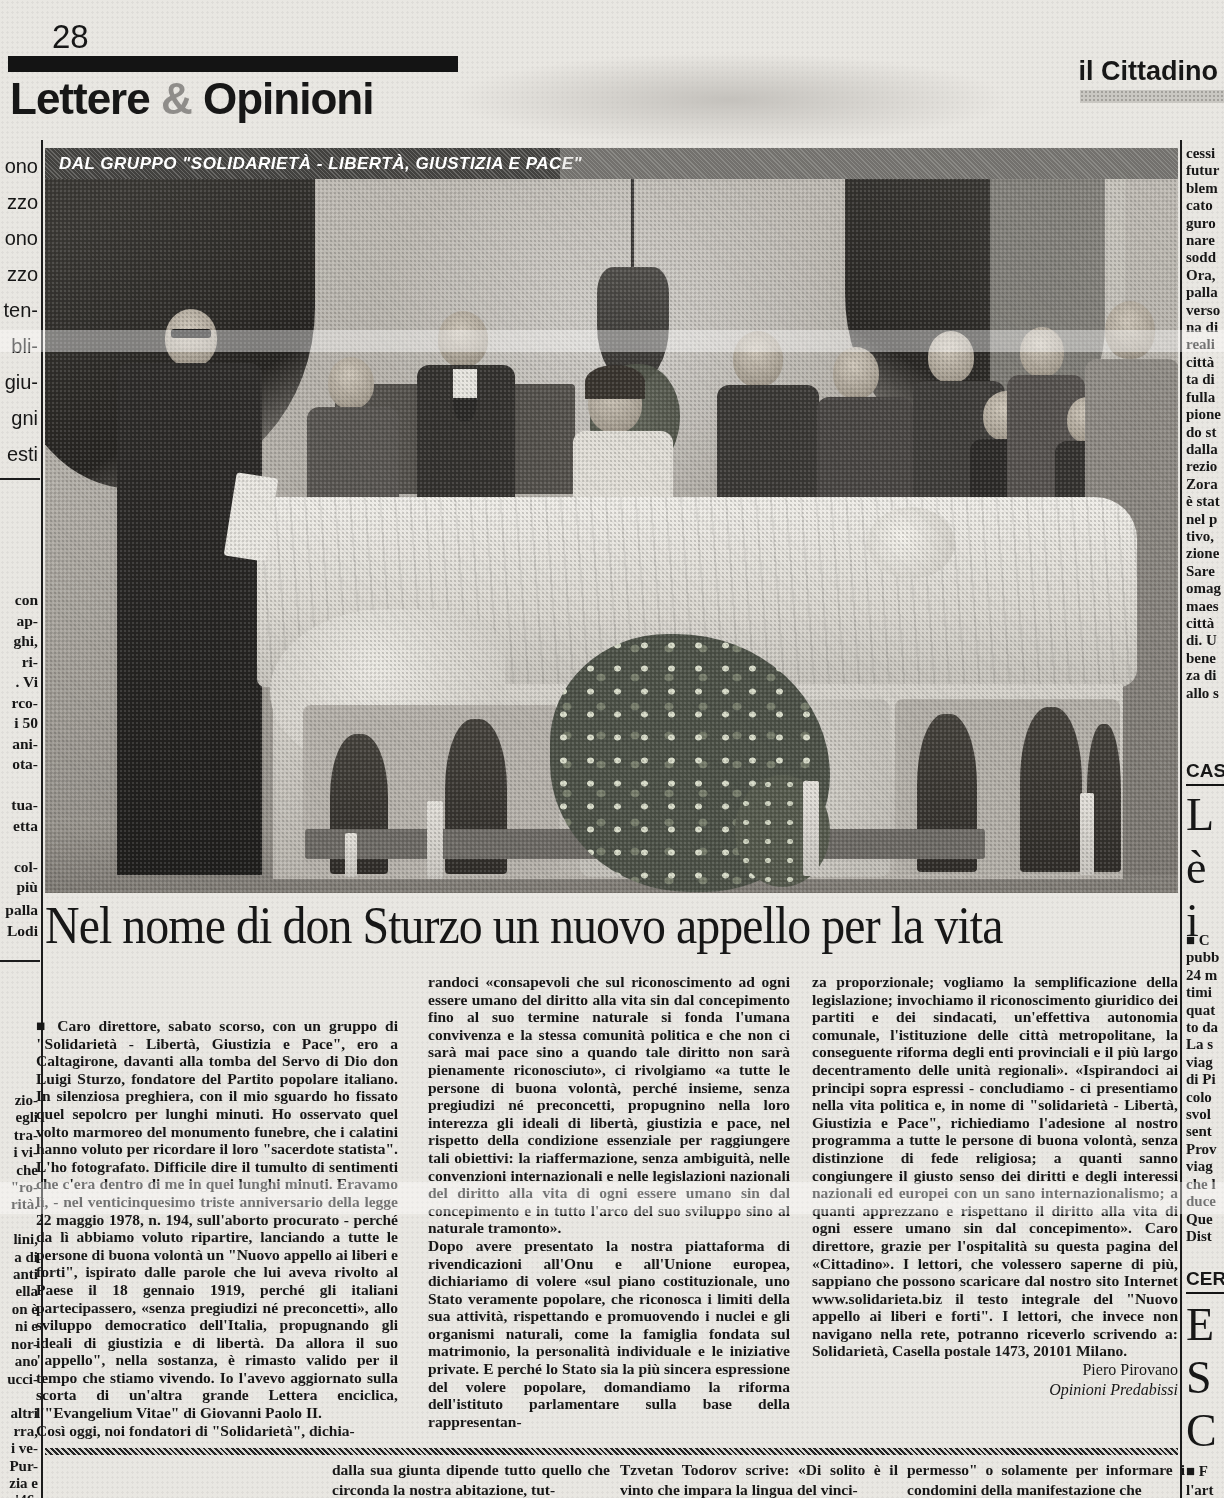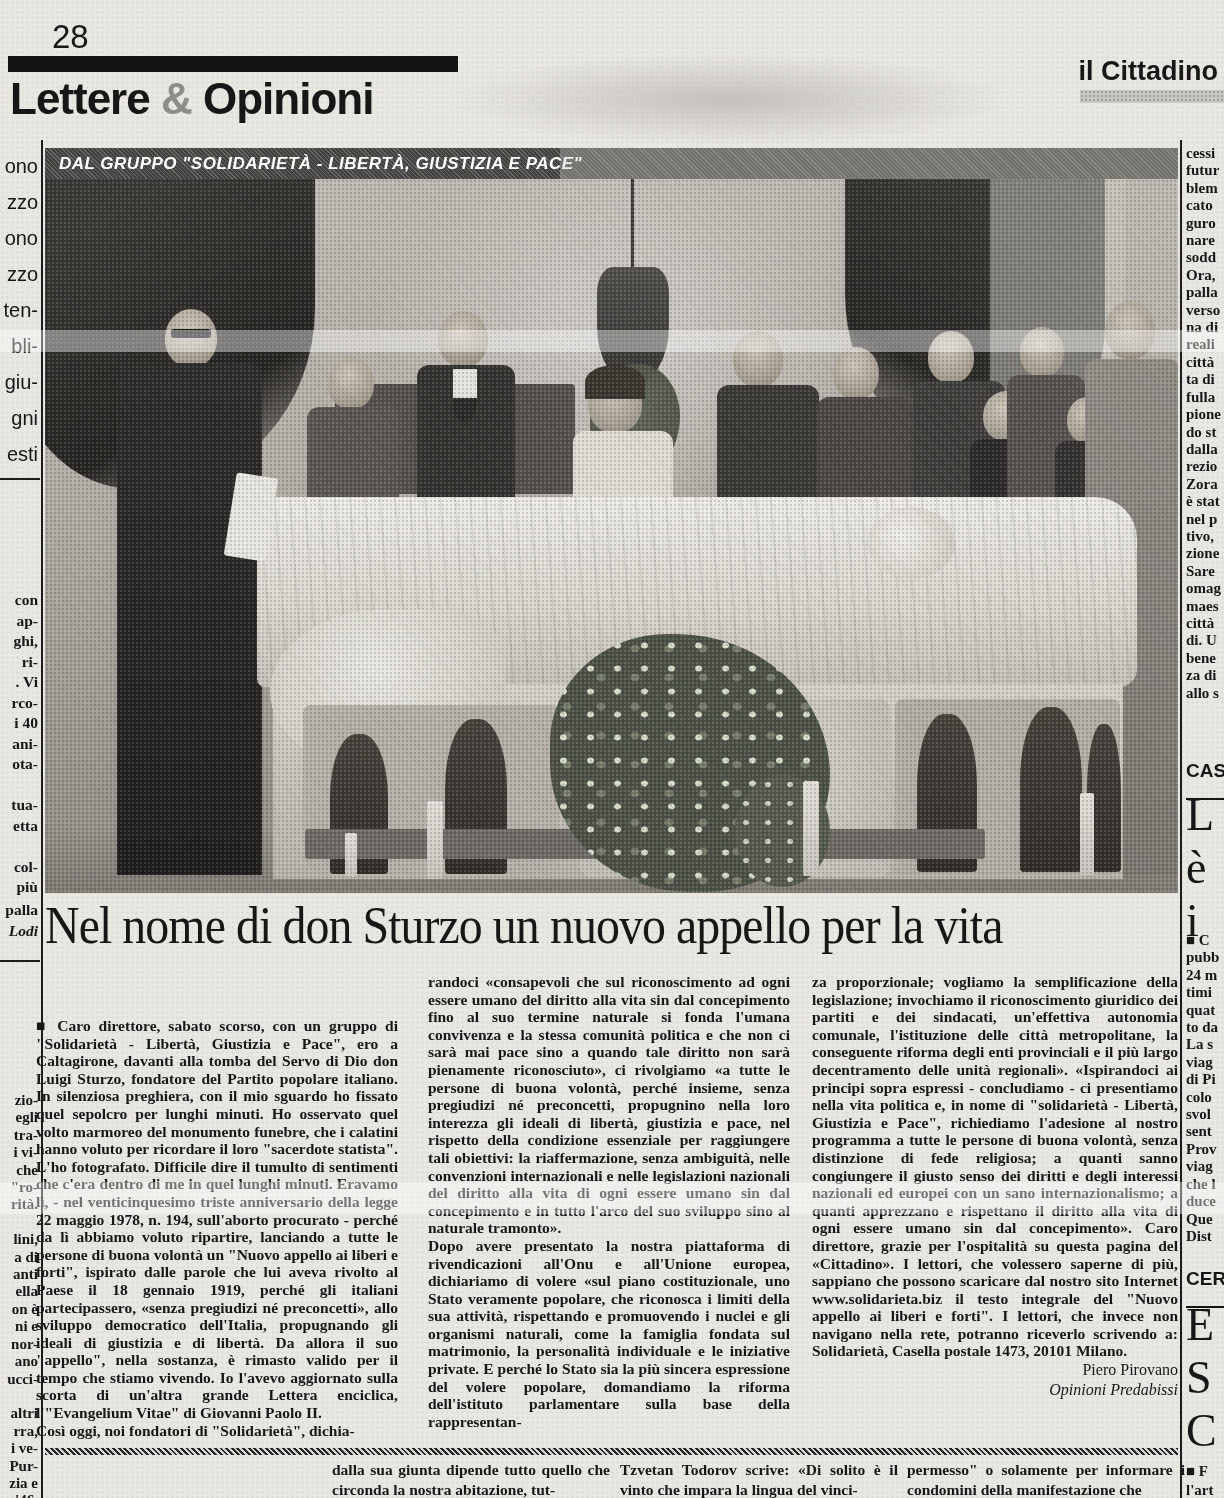--- a/index.html
+++ b/index.html
@@ -30,21 +30,21 @@
   .hrl1{left:0;top:478px;width:40px;height:2px;background:#1c1c1c;}
   .hrl2{left:0;top:960px;width:40px;height:2px;background:#1c1c1c;}
 
   
   .ledge{left:0;width:38px;text-align:right;font-weight:bold;overflow:hidden;}
   .redge{left:1186px;width:38px;text-align:left;font-weight:bold;overflow:hidden;}
   .frag15{font-size:15px;line-height:17.4px;}
   .lg1{top:148px;font-size:20px;line-height:36px;font-weight:normal;text-align:right;}
   .lg2{top:590px;font-size:15.5px;line-height:20.5px;}
   .edgehead{font-family:"Liberation Sans",sans-serif;font-size:19px;font-weight:bold;
-            border-bottom:2px solid #141414;padding-bottom:16px;}
+            border-bottom:2px solid #141414;padding-bottom:2px;}
   .bigletters{font-size:46px;line-height:53px;font-weight:normal;}
 
   
   .capbar{left:45px;top:148px;width:1133px;height:31px;background:#4b4a47;
           background-image:repeating-linear-gradient(45deg,rgba(255,255,255,.16) 0 1px,rgba(0,0,0,.12) 1px 3px);
           color:#fff;font-family:"Liberation Sans",sans-serif;font-weight:bold;font-style:italic;
           font-size:17px;line-height:31px;padding-left:14px;box-sizing:border-box;letter-spacing:.5px;}
   .capfade{left:560px;top:148px;width:618px;height:31px;background:rgba(205,202,197,.35);}
   .scene{left:45px;top:179px;width:1133px;height:714px;overflow:hidden;
          background:linear-gradient(180deg,#c0bcb5 0%,#b4b0a9 40%,#a29e97 72%,#8f8b85 100%);}
@@ -105,31 +105,31 @@
 bli-
 giu-
 gni
 esti</div>
   <div class="abs ledge lg2 pre">con
 ap-
 ghi,
 ri-
 . Vi
 rco-
-i 40
+i 50
 ani-
 ota-
 
 tua-
 etta
 
 col-
 più</div>
   <div class="abs ledge" style="top:900px;font-size:15.5px;line-height:20.5px;">palla</div>
-  <div class="abs ledge" style="top:921px;font-size:15.5px;line-height:20.5px;font-style:italic;">Lodi</div>
+  <div class="abs ledge" style="top:921px;font-size:15.5px;line-height:20.5px;">Lodi</div>
   <div class="abs ledge frag15 pre" style="top:1092px;">zio-
 egli
 tra-
 i vi-
 che
 "ro-
 rità.
 
 lini,
 a di

